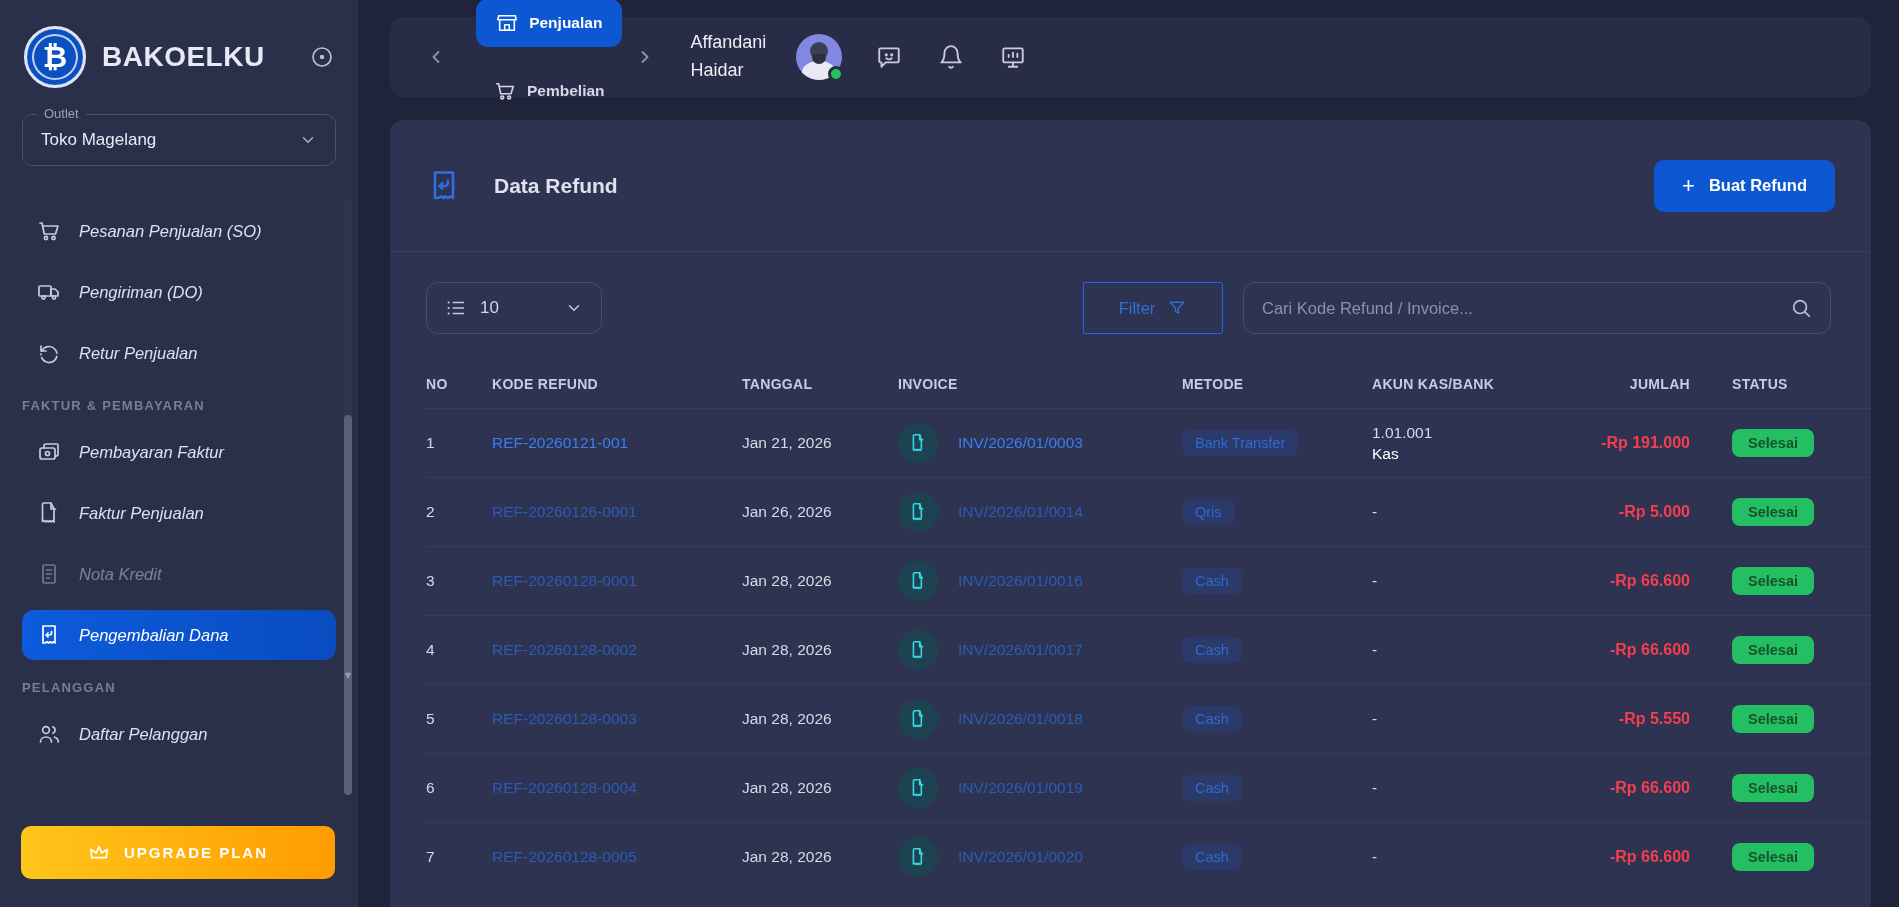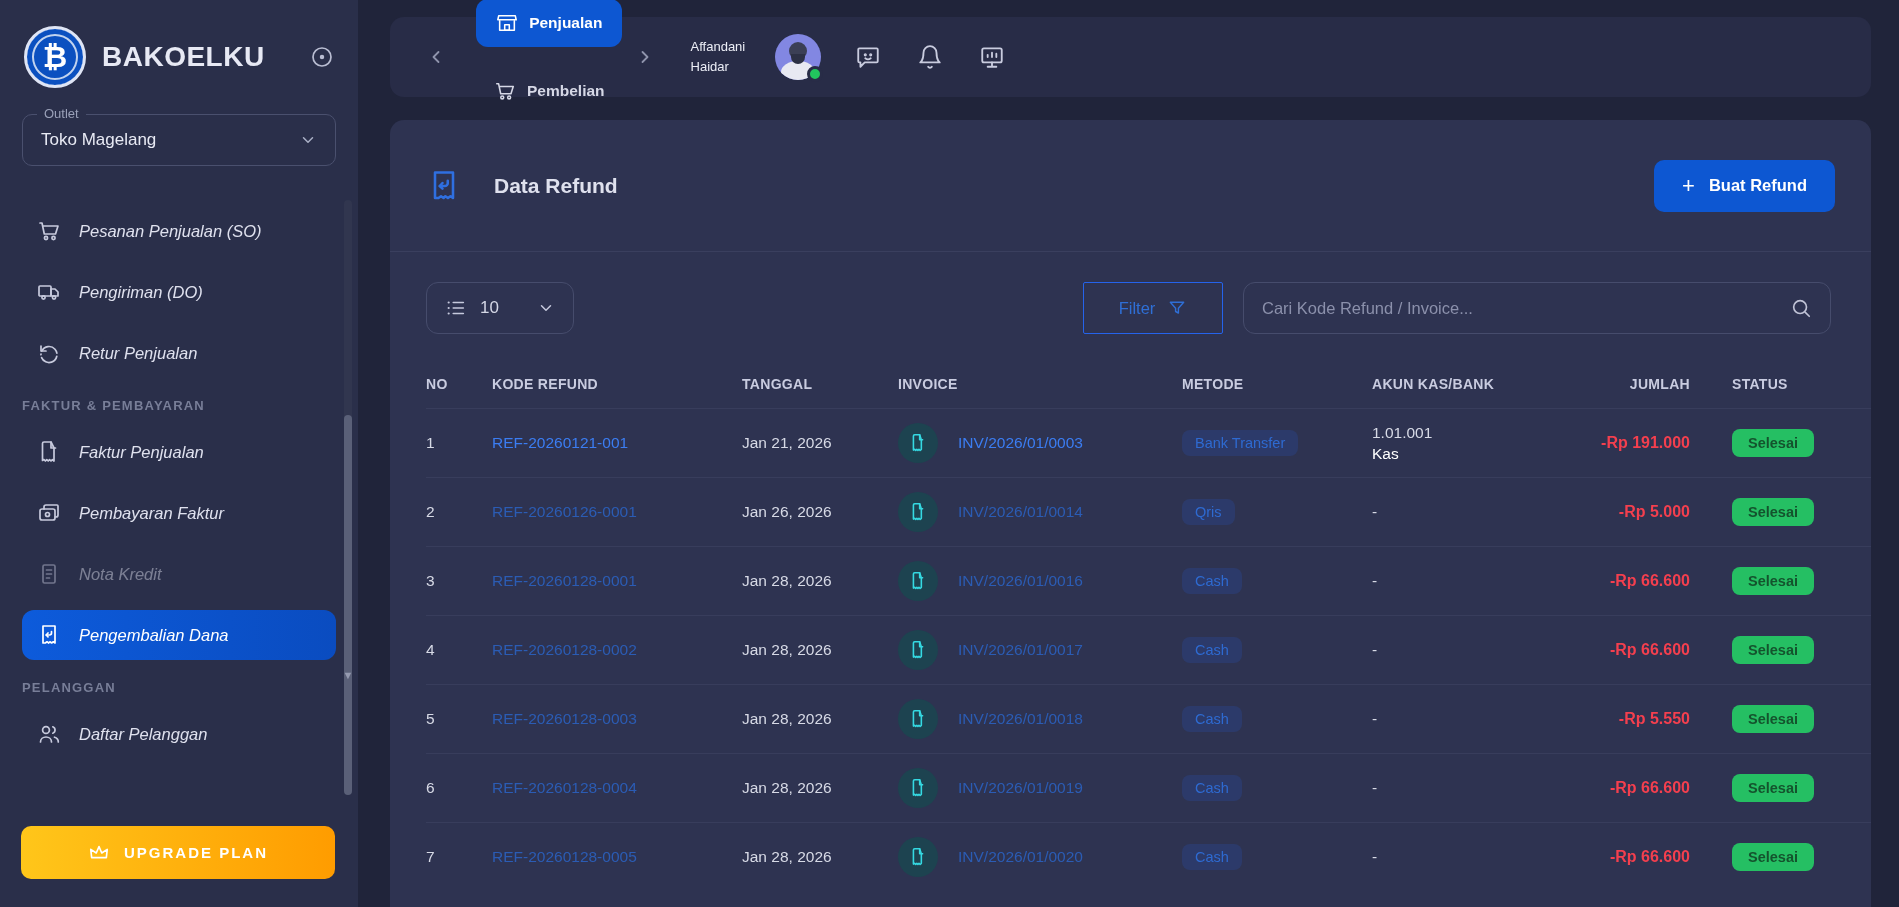--- a/index.html
+++ b/index.html
@@ -48,21 +48,21 @@
 
   
   .topbar { position:absolute; left:390px; top:17px; width:1481px; height:80px;
     background:#282c47; border-radius:14px; display:flex; align-items:center; padding:0 26px; }
   .nav-chev { color:#8f94ac; display:flex; align-items:center; cursor:pointer; padding:0 10px; }
   .tabs { display:flex; align-items:center; gap:20px; margin-left:18px;flex-direction:column; }
   .tab { display:flex; align-items:center; gap:11px; padding:0 20px; height:48px;
     border-radius:12px; color:#d6d8e6; font-size:15.5px; font-weight:bold; cursor:pointer; white-space:nowrap; }
   .tab .t-icon { width:22px; height:22px; display:flex; align-items:center; justify-content:center; }
   .tab.active { background:#0d57d2; color:#ffffff; }
-  .user-block { margin-left:26px; font-size:13px; color:#eceef6; line-height:1.55; white-space:nowrap; }
+  .user-block { margin-left:26px; font-size:18px; color:#eceef6; line-height:1.55; white-space:nowrap; }
   .avatar-wrap { position:relative; margin-left:30px; width:46px; height:46px; flex:0 0 auto; cursor:pointer; }
   .avatar { width:46px; height:46px; border-radius:50%; background:#8287e2; overflow:hidden; position:relative; }
   .avatar .head { position:absolute; left:14px; top:8px; width:18px; height:18px; border-radius:50%; background:#3b3f55; }
   .avatar .body { position:absolute; left:6px; top:27px; width:34px; height:22px; border-radius:50% 50% 0 0; background:#e8e9f2; }
   .avatar .beard { position:absolute; left:16px; top:20px; width:14px; height:10px; border-radius:0 0 7px 7px; background:#2c3044; }
   .status-dot { position:absolute; right:-2px; bottom:-2px; width:16px; height:16px;
     border-radius:50%; background:#22c55e; border:3px solid #282c47; }
   .top-icons { display:flex; align-items:center; gap:36px; margin-left:34px; color:#c9ccdf; }
   .top-icons .ti { cursor:pointer; display:flex; align-items:center; }
 
@@ -72,21 +72,21 @@
   .card-head { height:132px; display:flex; align-items:center; padding:0 36px;
     border-bottom:1px solid #3a3f5e; }
   .title-icon { width:36px; height:36px; color:#2f6fe0; margin-right:32px; }
   .card-title { font-size:21px; font-weight:bold; color:#dfe1ee; }
   .create-btn { margin-left:auto; height:52px; padding:0 28px; border:none; border-radius:10px;
     background:#0d57d2; color:#fff; font-size:16.5px; font-weight:bold; display:flex;
     align-items:center; gap:14px; cursor:pointer; font-family:inherit; }
   .create-btn .plus { font-size:22px; font-weight:normal; }
 
   .controls { display:flex; align-items:center; padding:30px 40px 0 36px; }
-  .pagesize { width:148px; height:52px; border:1px solid #464c6c; border-radius:12px;
+  .pagesize { width:176px; height:52px; border:1px solid #464c6c; border-radius:12px;
     display:flex; align-items:center; padding:0 18px; gap:13px; color:#c6c9dd; cursor:pointer; }
   .pagesize .num { font-size:17px; color:#d4d7e6; flex:1; }
   .filter-btn { margin-left:auto; width:140px; height:52px; border:1px solid #2563eb; border-radius:2px;
     background:transparent; color:#2f6fd6; font-size:16.5px; display:flex; align-items:center;
     justify-content:center; gap:12px; cursor:pointer; font-family:inherit; }
   .search-box { margin-left:20px; width:588px; height:52px; border:1px solid #464c6c; border-radius:12px;
     display:flex; align-items:center; padding:0 18px; }
   .search-box input { flex:1; background:transparent; border:none; outline:none;
     font-size:16.5px; color:#14b8a6; font-family:inherit; }
   .search-box input::placeholder { color:#8b90ab; }
@@ -171,35 +171,35 @@
             <path d="M4 5v5h5"></path>
             <path d="M4.8 10A8 8 0 1 1 4 13" stroke-dasharray="20 3"></path>
           </svg>
         </span>
         <span>Retur Penjualan</span>
       </div>
       <div class="menu-section"><span>FAKTUR &amp; PEMBAYARAN</span></div>
       <div class="menu-item">
         <span class="mi-icon">
           <svg width="24" height="24" viewBox="0 0 24 24" fill="none" stroke="currentColor" stroke-width="1.7" stroke-linecap="round" stroke-linejoin="round">
-            <path d="M14 2H7a1.5 1.5 0 0 0-1.5 1.5v17L7 19.6l1.4 1.4 1.4-1.4 1.4 1.4 1.4-1.4 1.4 1.4 1.4-1.4 1.6 1.4V8z"></path>
-            <path d="M14 2v6h4.5"></path>
-          </svg>
-        </span>
-        <span>Faktur Penjualan</span>
-      </div>
-      <div class="menu-item">
-        <span class="mi-icon">
-          <svg width="24" height="24" viewBox="0 0 24 24" fill="none" stroke="currentColor" stroke-width="1.7" stroke-linecap="round" stroke-linejoin="round">
             <path d="M7 8V6a2 2 0 0 1 2-2h11a1 1 0 0 1 1 1v9a2 2 0 0 1-2 2h-1"></path>
             <rect x="3" y="8" width="15" height="11" rx="2"></rect>
             <circle cx="10.5" cy="13.5" r="2"></circle>
           </svg>
         </span>
         <span>Pembayaran Faktur</span>
+      </div>
+      <div class="menu-item">
+        <span class="mi-icon">
+          <svg width="24" height="24" viewBox="0 0 24 24" fill="none" stroke="currentColor" stroke-width="1.7" stroke-linecap="round" stroke-linejoin="round">
+            <path d="M14 2H7a1.5 1.5 0 0 0-1.5 1.5v17L7 19.6l1.4 1.4 1.4-1.4 1.4 1.4 1.4-1.4 1.4 1.4 1.4-1.4 1.6 1.4V8z"></path>
+            <path d="M14 2v6h4.5"></path>
+          </svg>
+        </span>
+        <span>Faktur Penjualan</span>
       </div>
       <div class="menu-item disabled">
         <span class="mi-icon">
           <svg width="24" height="24" viewBox="0 0 24 24" fill="none" stroke="currentColor" stroke-width="1.7" stroke-linecap="round" stroke-linejoin="round">
             <rect x="6" y="3" width="12" height="18" rx="1.5"></rect>
             <path d="M9.5 8h5M9.5 12h5M9.5 16h3"></path>
           </svg>
         </span>
         <span>Nota Kredit</span>
       </div>

